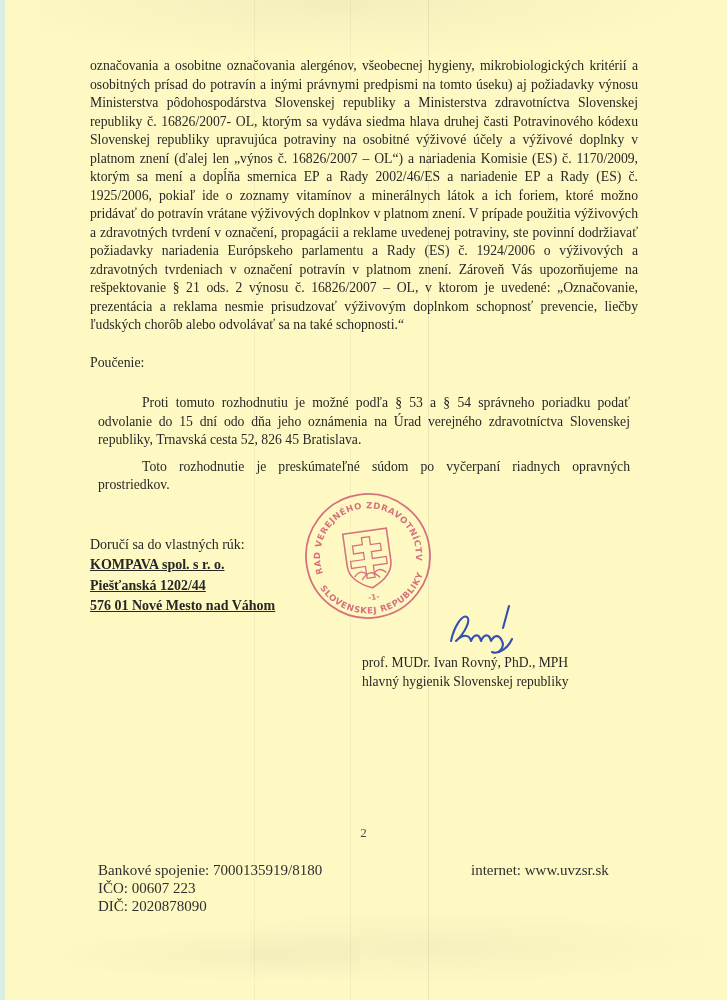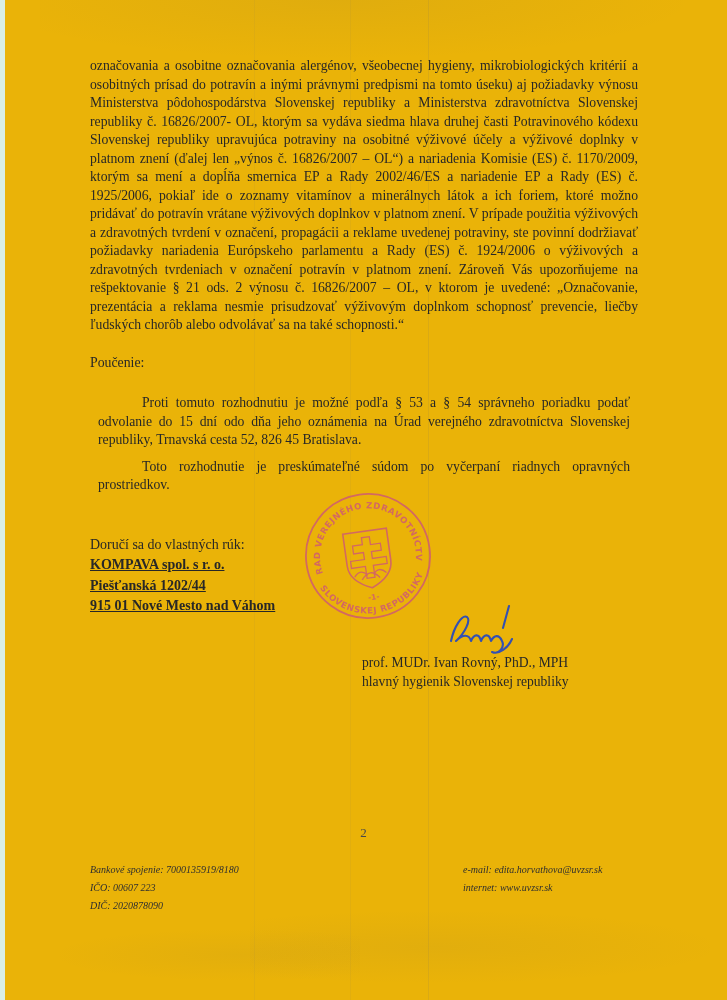--- a/index.html
+++ b/index.html
@@ -1,18 +1,18 @@
 <!DOCTYPE html>
 <html><head>
 <meta charset="utf-8">
 <style>
   html,body { margin:0; padding:0; background:#e8e8e8; }
   #page {
     position:relative; width:727px; height:1000px; margin:0 auto;
-    background:#eab308; overflow:hidden;
+    background:#fef9c3; overflow:hidden;
     font-family:"Liberation Serif", serif; color:#272727;
   }
   
   .edge-strip { position:absolute; left:0; top:0; width:5px; height:1000px; background:#daeee4; }
   .scanline { position:absolute; top:0; height:100%; width:1px; background:rgba(110,110,110,0.07); }
   .scanline.l1 { left:254px; }
   .scanline.l2 { left:350px; }
   .scanline.l3 { left:428px; background:rgba(110,110,110,0.12); }
   .patch { position:absolute; pointer-events:none; }
   .patch.top { left:40px; top:0; width:660px; height:60px;
@@ -52,21 +52,21 @@
   .signatory {
     position:absolute; left:362px; top:654px;
     font-size:13.6px; line-height:18.5px;
   }
 
   .page-number {
     position:absolute; left:0; top:825px; width:727px;
     text-align:center; font-size:13px; color:#4a4a4a;
   }
 
-  .footer { position:absolute; font-style:italic; font-size:10px; line-height:18px; color:#2f2f2f; }
+  .footer { position:absolute; font-size:15px; line-height:18px; color:#2f2f2f;margin-left:8px; }
   .footer.f-left  { left:90px;  top:861px; }
   .footer.f-mid   { left:313px; top:861px; }
   .footer.f-right { left:463px; top:861px; }
   .footer div { white-space:nowrap; }
 </style>
 </head>
 <body>
 
 <div id="page">
 
@@ -84,21 +84,21 @@
 
   <div class="appeal-block">
     <p>Proti tomuto rozhodnutiu je možné podľa § 53 a § 54 správneho poriadku podať odvolanie do 15 dní odo dňa jeho oznámenia na Úrad verejného zdravotníctva Slovenskej republiky, Trnavská cesta 52, 826 45 Bratislava.</p>
     <p>Toto rozhodnutie je preskúmateľné súdom po vyčerpaní riadnych opravných prostriedkov.</p>
   </div>
 
   <div class="delivery">
     <div>Doručí sa do vlastných rúk:</div>
     <div class="bold">KOMPAVA spol. s r. o.</div>
     <div class="bold">Piešťanská 1202/44</div>
-    <div class="bold">915 01 Nové Mesto nad Váhom</div>
+    <div class="bold">576 01 Nové Mesto nad Váhom</div>
   </div>
 
   <svg class="stamp-svg" viewBox="0 0 150 150">
     <g transform="rotate(-8 75 75)">
       <circle cx="75" cy="75" r="62" fill="none" stroke-width="1.8" stroke="#cf5b72"></circle>
       <defs>
         <path id="arcTop" d="M 29 89 A 48 48 0 1 1 121 89" fill="none"></path>
         <path id="arcBottom" d="M 22 98 A 58 58 0 0 0 128 98" fill="none"></path>
       </defs>
       <text class="stamp-text" fill="#cf5b72">
@@ -131,17 +131,16 @@
   </div>
 
   <div class="page-number">2</div>
 
   <div class="footer f-left">
     <div>Bankové spojenie: 7000135919/8180</div>
     <div>IČO: 00607 223</div>
     <div>DIČ: 2020878090</div>
   </div>
   <div class="footer f-right">
-    <div>e-mail: edita.horvathova@uvzsr.sk</div>
     <div>internet: www.uvzsr.sk</div>
   </div>
 
 </div>
 
 </body></html>

